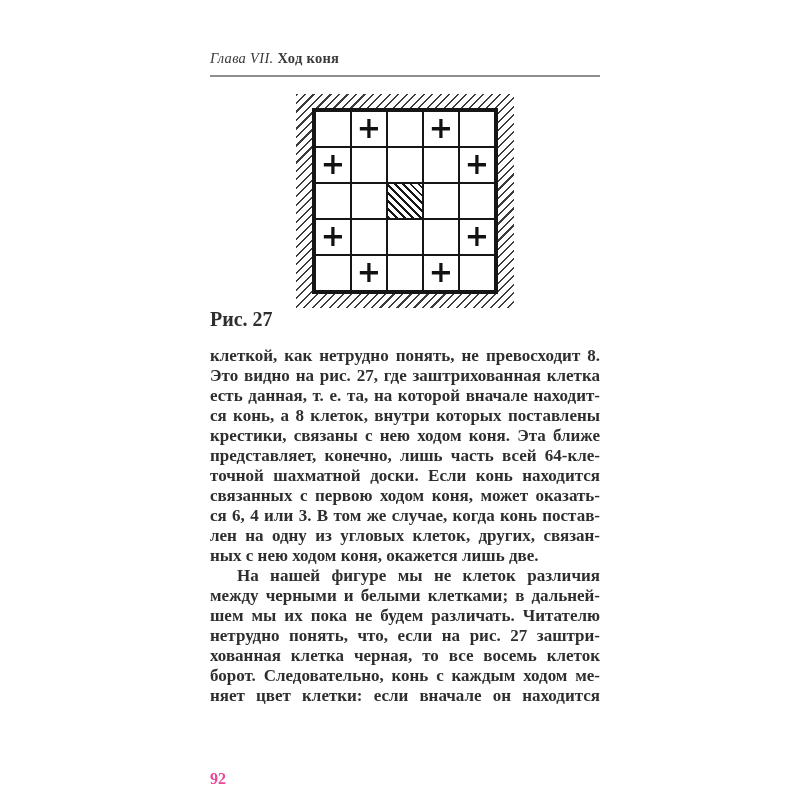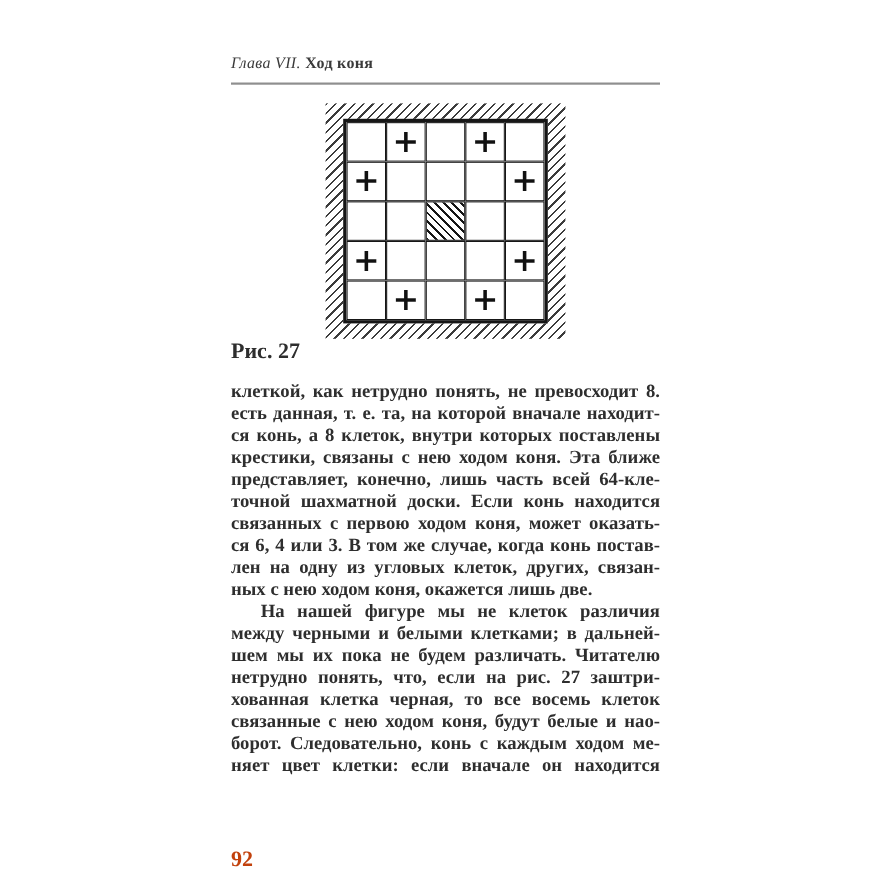--- a/index.html
+++ b/index.html
@@ -102,23 +102,23 @@
     white-space: normal;
   }
   .body-line.para-end { text-align-last: left; }
   .body-line.indent { text-indent: 27px; }
 
   
   .page-number {
     position: absolute;
     left: 210px;
     top: 770px;
-    font-size: 20px;
-    font-weight: 700;
-    color: #c2410c;
+    font-size: 16px;
+    font-weight: 700;
+    color: #ec4899;
   }
 </style>
 </head>
 <body>
 
 <div class="page">
 
   <div class="chapter-header">
     <span class="chapter-label">Глава VII.</span><span class="chapter-title">Ход коня</span>
   </div>
@@ -168,34 +168,34 @@
           </div>
           <div class="cell"></div>
         </div>
     </div>
   </div>
 
   <div class="figure-caption">Рис. 27</div>
 
   <div class="body-text">
     <div class="body-line">клеткой, как нетрудно понять, не превосходит 8.</div>
+    <div class="body-line">Это видно на рис. 27, где заштрихованная клетка</div>
     <div class="body-line">есть данная, т. е. та, на которой вначале находит-</div>
     <div class="body-line">ся конь, а 8 клеток, внутри которых поставлены</div>
     <div class="body-line">крестики, связаны с нею ходом коня. Эта ближе</div>
     <div class="body-line">представляет, конечно, лишь часть всей 64-кле-</div>
     <div class="body-line">точной шахматной доски. Если конь находится</div>
     <div class="body-line">связанных с первою ходом коня, может оказать-</div>
     <div class="body-line">ся 6, 4 или 3. В том же случае, когда конь постав-</div>
     <div class="body-line">лен на одну из угловых клеток, других, связан-</div>
     <div class="body-line para-end">ных с нею ходом коня, окажется лишь две.</div>
     <div class="body-line indent">На нашей фигуре мы не клеток различия</div>
     <div class="body-line">между черными и белыми клетками; в дальней-</div>
     <div class="body-line">шем мы их пока не будем различать. Читателю</div>
     <div class="body-line">нетрудно понять, что, если на рис. 27 заштри-</div>
     <div class="body-line">хованная клетка черная, то все восемь клеток</div>
-    <div class="body-line">связанные с нею ходом коня, будут белые и нао-</div>
     <div class="body-line">борот. Следовательно, конь с каждым ходом ме-</div>
     <div class="body-line">няет цвет клетки: если вначале он находится</div>
   </div>
 
   <div class="page-number">92</div>
 
 </div>
 
 </body></html>

